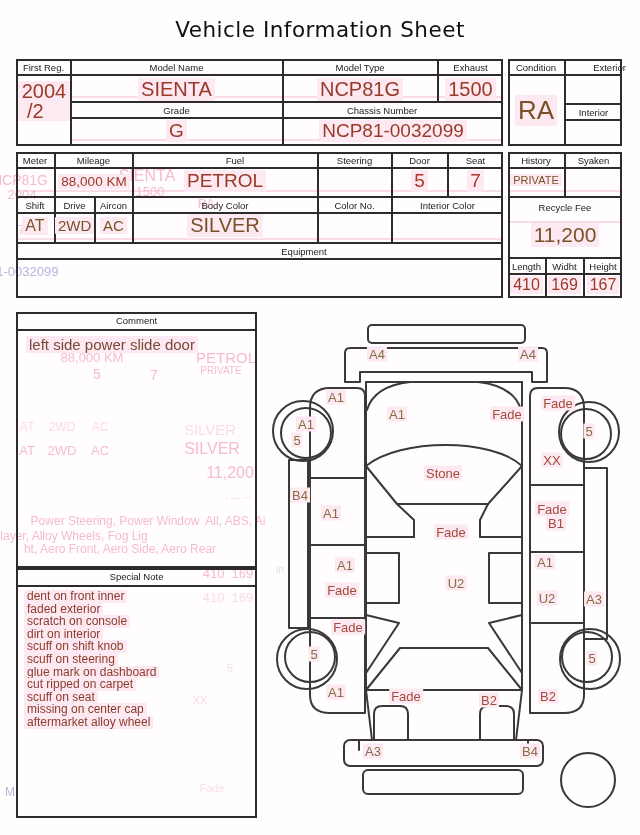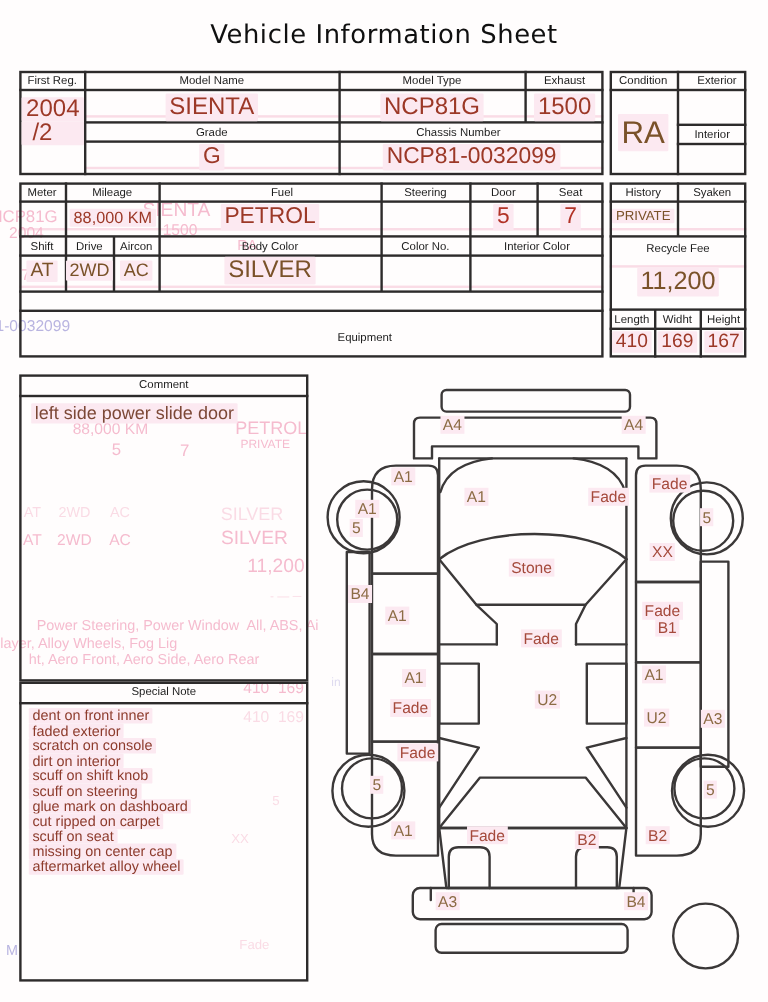--- a/index.html
+++ b/index.html
@@ -108,21 +108,21 @@
   <div class="hdr" style="left:283px;top:104px;width:198px;">Chassis Number</div>
   <div class="val" style="left:283px;top:120px;width:220px;font-size:19px;"><span class="hl red">NCP81-0032099</span></div>
 
   <div class="box" style="left:508px;top:59px;width:114px;height:87px;"></div>
   <div class="vline" style="left:564px;top:59px;height:87px;"></div>
   <div class="hline" style="left:508px;top:74px;width:114px;"></div>
   <div class="hline" style="left:564px;top:103px;width:58px;"></div>
   <div class="hline" style="left:564px;top:119px;width:58px;"></div>
   <div class="hdr" style="left:508px;top:61px;width:56px;">Condition</div>
   <div class="val" style="left:508px;top:95px;width:56px;font-size:26px;"><span class="hl brown">RA</span></div>
-  <div class="hdr" style="left:581px;top:61px;width:33px;">Exterior</div>
+  <div class="hdr" style="left:593px;top:61px;width:33px;">Exterior</div>
   <div class="hdr" style="left:565px;top:106px;width:57px;">Interior</div>
 
   <div class="box" style="left:16px;top:152px;width:487px;height:146px;"></div>
   <div class="hline" style="left:16px;top:167px;width:487px;"></div>
   <div class="hline" style="left:16px;top:196px;width:487px;"></div>
   <div class="hline" style="left:16px;top:212px;width:487px;"></div>
   <div class="hline" style="left:16px;top:242px;width:487px;"></div>
   <div class="hline" style="left:16px;top:258px;width:487px;"></div>
   <div class="vline" style="left:54px;top:152px;height:91px;"></div>
   <div class="vline" style="left:94px;top:197px;height:46px;"></div>
@@ -146,21 +146,21 @@
   <div class="hdr" style="left:55px;top:199px;width:39px;">Drive</div>
   <div class="hdr" style="left:95px;top:199px;width:37px;">Aircon</div>
   <div class="hdr" style="left:133px;top:199px;width:184px;">Body Color</div>
   <div class="hdr" style="left:318px;top:199px;width:73px;">Color No.</div>
   <div class="hdr" style="left:392px;top:199px;width:111px;">Interior Color</div>
   <div class="val" style="left:16px;top:217px;width:38px;font-size:16px;"><span class="hl brown">AT</span></div>
   <div class="val" style="left:55px;top:217px;width:39px;font-size:15px;"><span class="hl brown">2WD</span></div>
   <div class="val" style="left:95px;top:217px;width:37px;font-size:15px;"><span class="hl brown">AC</span></div>
   <div class="val" style="left:133px;top:214px;width:184px;font-size:20px;"><span class="hl brown">SILVER</span></div>
 
-  <div class="hdr" style="left:16px;top:245px;width:576px;margin-top:30px;">Equipment</div>
+  <div class="hdr" style="left:16px;top:245px;width:576px;">Equipment</div>
 
   <div class="box" style="left:508px;top:152px;width:114px;height:146px;"></div>
   <div class="hline" style="left:508px;top:167px;width:114px;"></div>
   <div class="hline" style="left:508px;top:196px;width:114px;"></div>
   <div class="hline" style="left:508px;top:257px;width:114px;"></div>
   <div class="hline" style="left:508px;top:273px;width:114px;"></div>
   <div class="vline" style="left:564px;top:152px;height:45px;"></div>
   <div class="vline" style="left:545px;top:258px;height:40px;"></div>
   <div class="vline" style="left:583px;top:258px;height:40px;"></div>
 

